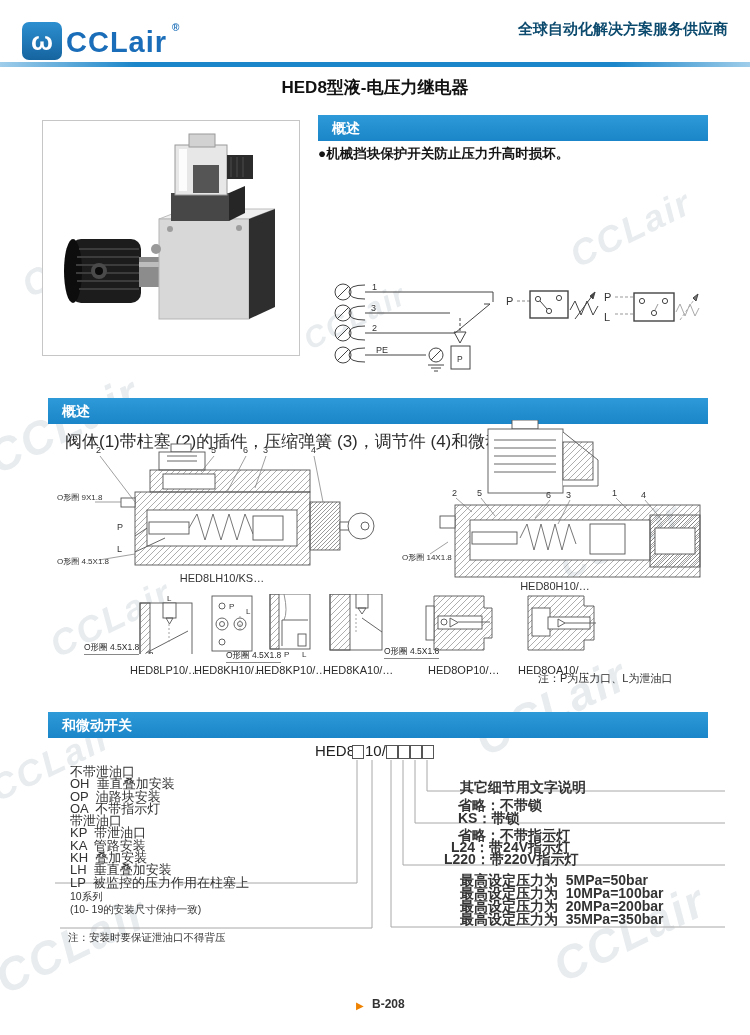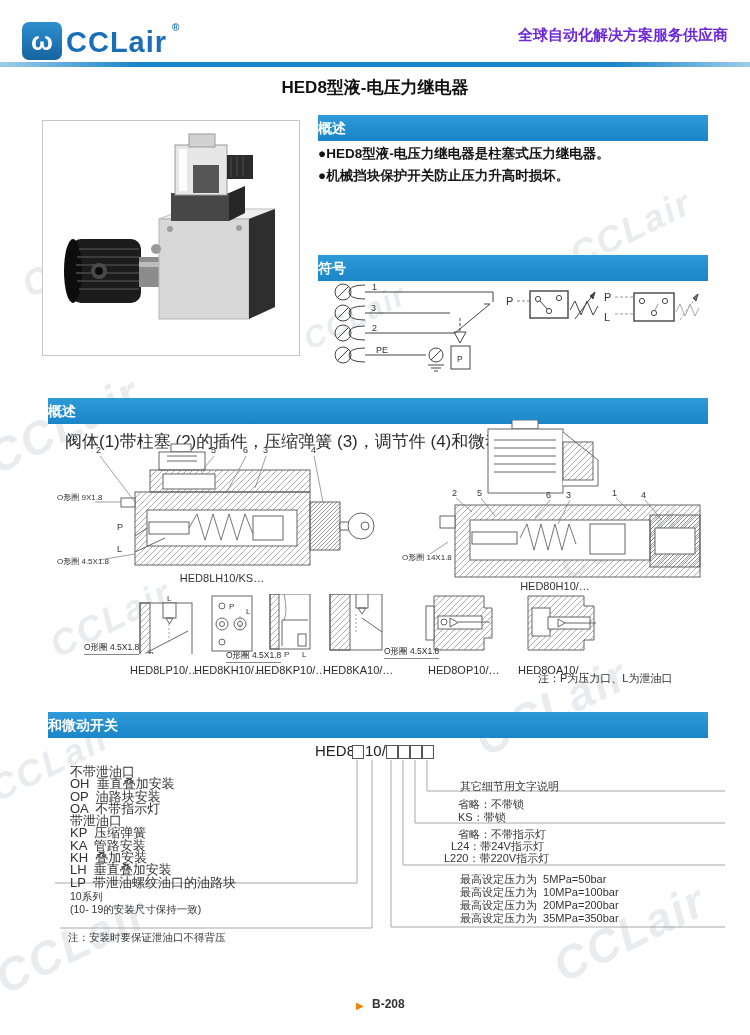--- a/index.html
+++ b/index.html
@@ -9,45 +9,45 @@
   
   .wm{position:absolute;font-weight:bold;font-style:italic;font-size:36px;letter-spacing:2px;
       color:#c9d2d8;opacity:.42;transform:rotate(-26deg);pointer-events:none;white-space:nowrap;}
   .wm.big{font-size:46px;}
   
   .logo-box{position:absolute;left:22px;top:22px;width:40px;height:38px;border-radius:7px;
             background:linear-gradient(180deg,#2d8fd0,#15649f);display:flex;align-items:center;justify-content:center;}
   .logo-glyph{color:#fff;font-size:26px;font-weight:bold;line-height:1;}
   .brand-text{position:absolute;left:66px;top:26px;font-size:29px;font-weight:bold;color:#1a6db8;letter-spacing:1px;}
   .brand-reg{position:absolute;left:172px;top:22px;font-size:10px;color:#1a6db8;font-weight:bold;}
-  .tagline{position:absolute;right:22px;top:26px;font-size:15px;font-weight:bold;color:#6d28d9;}
+  .tagline{position:absolute;right:22px;top:20px;font-size:15px;font-weight:bold;color:#0c4a6e;}
   .blue-rule{position:absolute;left:0;top:62px;width:750px;height:5px;
              background:linear-gradient(90deg,#9fcdea,#1b86c9 18%,#1b86c9 82%,#9fcdea);}
   .page-title{position:absolute;left:0;right:0;top:76px;text-align:center;font-size:17px;font-weight:bold;color:#111;}
   
   .bar{position:absolute;height:26px;background:linear-gradient(180deg,#2f9ad8,#1a85c8);
-       color:#fff;font-size:14px;font-weight:bold;line-height:26px;box-sizing:border-box;}
+       color:#fff;font-size:14px;font-weight:bold;line-height:26px;padding-left:14px;box-sizing:border-box;}
   
   .photo-box{position:absolute;left:42px;top:120px;width:256px;height:234px;border:1px solid #c6c6c6;background:#fff;}
   
   .bullets{position:absolute;left:318px;top:143px;width:414px;font-size:13.5px;font-weight:bold;
            line-height:21.5px;color:#151515;text-align:justify;}
   .bullets p{margin:0;}
   
   .desc{position:absolute;left:57px;top:430px;font-size:17px;color:#2b2b2b;margin-left:8px;}
   .caption{font-size:11px;color:#2b2b2b;text-align:center;}
   .tinylabel{position:absolute;font-size:8.5px;color:#2b2b2b;white-space:nowrap;}
   .ports-note{position:absolute;left:538px;top:671px;font-size:11px;color:#2b2b2b;}
   
   .mount-list{position:absolute;left:70px;top:766px;font-size:13px;line-height:12.3px;color:#333;}
   .mount-list div{white-space:pre;}
   .t-note{position:absolute;font-size:10.5px;color:#333;white-space:pre;}
   .code-part{position:absolute;top:742px;font-size:15px;color:#222;}
   .mbox{position:absolute;top:745px;width:10px;height:12px;border:1px solid #555;background:#fff;}
-  .opt{position:absolute;font-size:11px;color:#333;white-space:pre;}
+  .opt{position:absolute;font-size:14px;color:#333;white-space:pre;font-weight:bold;}
   
   .footer-marker{position:absolute;left:356px;top:1000px;font-size:10px;color:#ef8200;}
   .footer-page{position:absolute;left:372px;top:997px;font-size:12px;font-weight:bold;color:#333;}
   svg{display:block;}
   svg text{font-family:"Liberation Sans","DejaVu Sans",sans-serif;}
 </style>
 </head>
 <body>
 
 <div id="page">
@@ -122,25 +122,23 @@
         <rect x="184" y="34" width="26" height="24" fill="#2b2b2b"></rect>
         <line x1="188" y1="36" x2="188" y2="56" stroke="#4d4d4d"></line>
         <line x1="194" y1="36" x2="194" y2="56" stroke="#4d4d4d"></line>
         <line x1="200" y1="36" x2="200" y2="56" stroke="#4d4d4d"></line>
       </g>
     </svg>
   </div>
 
   <div class="bar" style="left:318px;top:115px;width:390px">概述</div>
   <div class="bullets">
-    <p>●HED8型液-电压力继电器是柱塞式压力继电器。</p>
     <p>●机械挡块保护开关防止压力升高时损坏。</p>
   </div>
 
-  <div class="bar" style="left:318px;top:255px;width:390px">符号</div>
   <svg class="abs" style="left:318px;top:280px" width="412" height="105" viewBox="0 0 412 105">
     <g stroke="#444" fill="none" stroke-width="1">
 
       <g>
         <circle cx="25" cy="12" r="8"></circle>
           <line x1="19" y1="18" x2="31" y2="6"></line>
         <path d="M47,5 Q31,5 31,12 Q31,19 47,19"></path>
         <circle cx="25" cy="33" r="8"></circle>
           <line x1="19" y1="39" x2="31" y2="27"></line>
         <path d="M47,26 Q31,26 31,33 Q31,40 47,40"></path>
@@ -413,25 +411,25 @@
       <polyline points="427,25 427,56 725,56"></polyline>
     </g>
   </svg>
 
   <div class="mount-list">
     <div>不带泄油口</div>
     <div>OH  垂直叠加安装</div>
     <div>OP  油路块安装</div>
     <div>OA  不带指示灯</div>
     <div>带泄油口</div>
-    <div>KP  压缩弹簧</div>
+    <div>KP  带泄油口</div>
     <div>KA  管路安装</div>
     <div>KH  叠加安装</div>
     <div>LH  垂直叠加安装</div>
-    <div>LP  带泄油螺纹油口的油路块</div>
+    <div>LP  被监控的压力作用在柱塞上</div>
   </div>
 
   <div class="t-note" style="left:70px;top:890px">10系列</div>
   <div class="t-note" style="left:70px;top:903px">(10- 19的安装尺寸保持一致)</div>
 
   <div class="opt" style="left:460px;top:779px">其它细节用文字说明</div>
   <div class="opt" style="left:458px;top:797px">省略：不带锁</div>
   <div class="opt" style="left:458px;top:810px">KS：带锁</div>
   <div class="opt" style="left:458px;top:827px">省略：不带指示灯</div>
   <div class="opt" style="left:451px;top:839px">L24：带24V指示灯</div>

